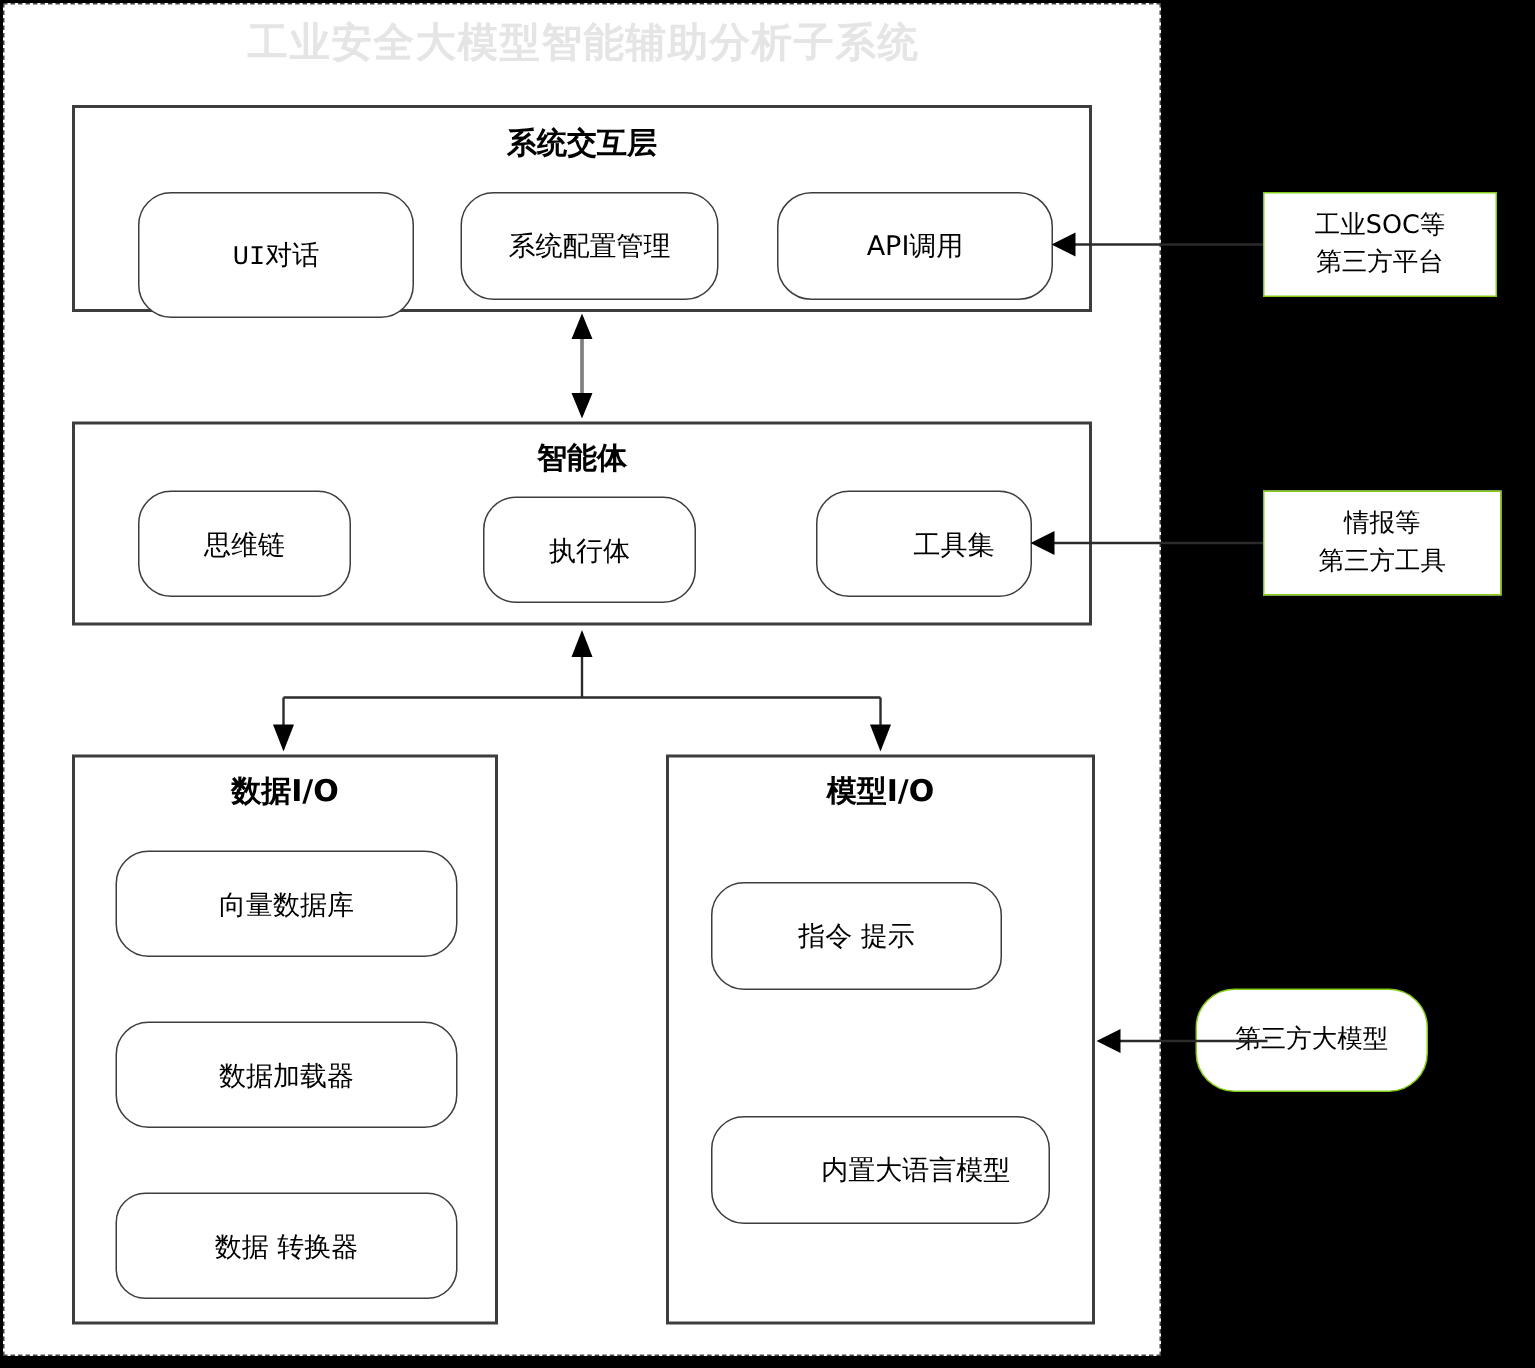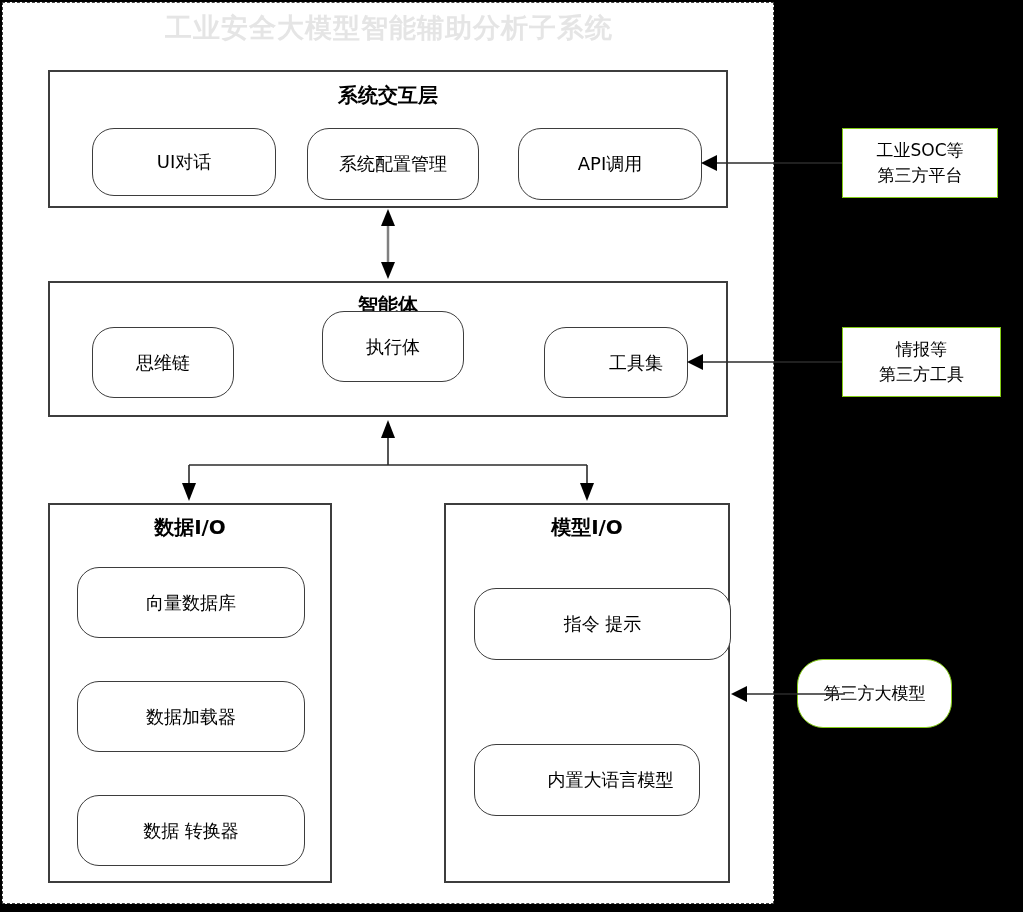--- a/index.html
+++ b/index.html
@@ -99,42 +99,42 @@
 <body>
 
 <div class="canvas">
 
   <div class="panel"></div>
 
   <div class="diagram-title">工业安全大模型智能辅助分析子系统</div>
 
   <div class="layer-box" id="interaction-box">
     <div class="layer-title" style="top:10px;">系统交互层</div>
-    <div class="node" style="left:42px; top:56px; width:184px; height:68px;">UI对话</div>
+    <div class="node" style="left:42px; top:56px; width:184px; height:84px;font-family:Liberation Mono, monospace;">UI对话</div>
     <div class="node" style="left:257px; top:56px; width:172px; height:72px;">系统配置管理</div>
     <div class="node" style="left:468px; top:56px; width:184px; height:72px;border-radius:23px;">API调用</div>
   </div>
 
   <div class="layer-box" id="agent-box">
     <div class="layer-title" style="top:9px;text-align:center;">智能体</div>
     <div class="node" style="left:42px; top:44px; width:142px; height:71px;">思维链</div>
-    <div class="node" style="left:272px; top:28px; width:142px; height:71px;">执行体</div>
+    <div class="node" style="left:272px; top:48px; width:142px; height:71px;">执行体</div>
     <div class="node" style="left:494px; top:44px; width:144px; height:71px;padding-left:40px;">工具集</div>
   </div>
 
   <div class="layer-box" id="dataio-box">
     <div class="layer-title" style="top:9px;">数据I/O</div>
     <div class="node" style="left:27px; top:62px; width:228px; height:71px;">向量数据库</div>
     <div class="node" style="left:27px; top:176px; width:228px; height:71px;">数据加载器</div>
-    <div class="node" style="left:27px; top:290px; width:228px; height:71px;">数据 转换器</div>
+    <div class="node" style="left:27px; top:290px; width:228px; height:71px;border-radius:20px;">数据 转换器</div>
   </div>
 
   <div class="layer-box" id="modelio-box">
     <div class="layer-title" style="top:9px;">模型I/O</div>
-    <div class="node" style="left:28px; top:83px; width:257px; height:72px;">指令 提示</div>
+    <div class="node" style="left:28px; top:83px; width:194px; height:72px;">指令 提示</div>
     <div class="node" style="left:28px; top:239px; width:226px; height:72px;padding-left:47px;">内置大语言模型</div>
   </div>
 
   <div class="ext-label" id="ext-platform">工业SOC等
 第三方平台</div>
   <div class="ext-label" id="ext-tools">情报等
 第三方工具</div>
   <div class="ext-label" id="ext-model">第三方大模型</div>
 
   <svg class="arrow-overlay" viewBox="0 0 1023 912" xmlns="http://www.w3.org/2000/svg">

